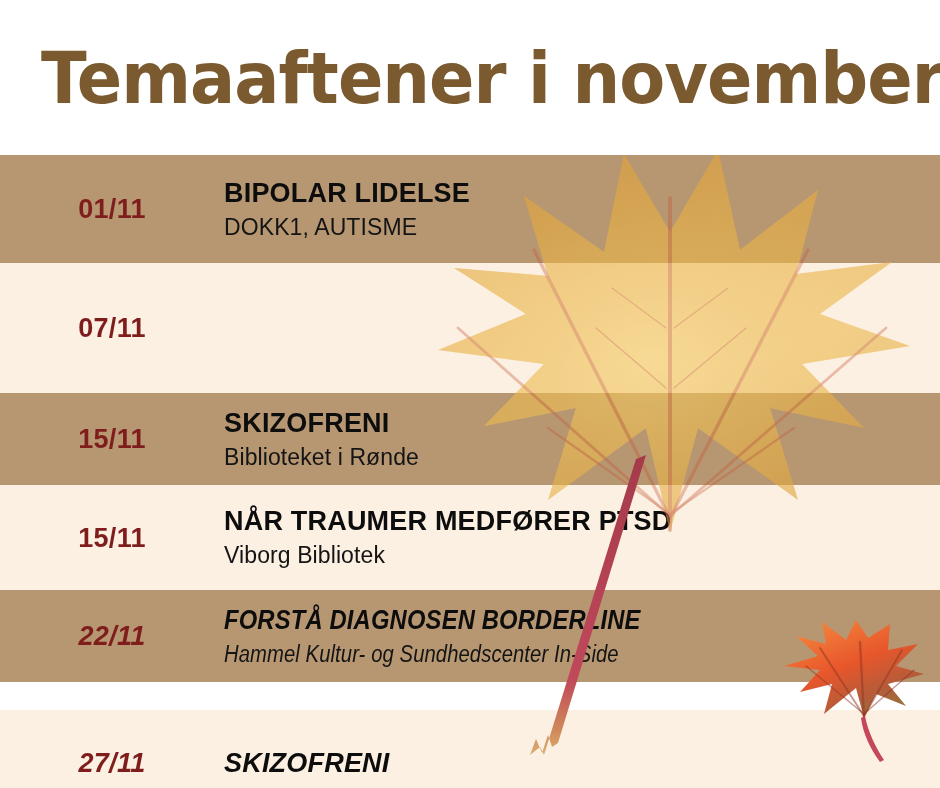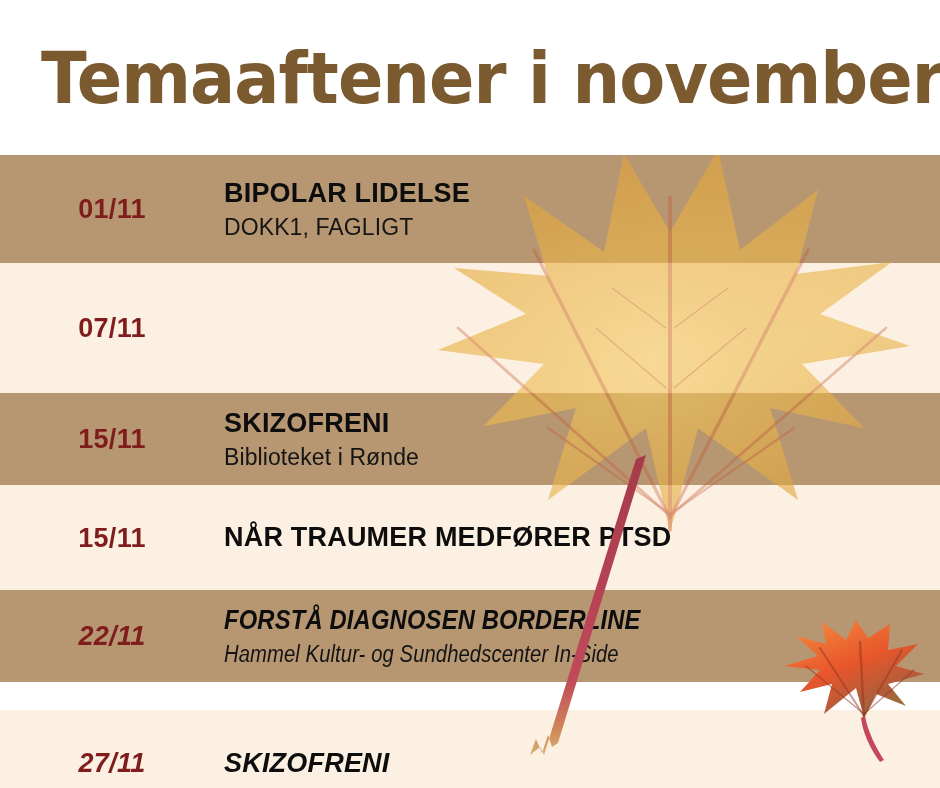--- a/index.html
+++ b/index.html
@@ -227,40 +227,41 @@
   <div class="title-area">
     <h1 class="poster-title">Temaaftener i november</h1>
   </div>
 
   <div class="rows">
 
     <div class="row tan" style="top:0px; height:108px;">
       <div class="row-date">01/11</div>
       <div class="row-body">
         <div class="row-title">BIPOLAR LIDELSE</div>
-        <div class="row-venue">DOKK1, FAGLIGT</div>
+        <div class="row-venue">DOKK1, AUTISME</div>
       </div>
     </div>
 
     <div class="row cream squeeze-94" style="top:108px; height:130px;">
       <div class="row-date">07/11</div>
     </div>
 
     <div class="row tan" style="top:238px; height:92px;">
       <div class="row-date">15/11</div>
       <div class="row-body">
         <div class="row-title">SKIZOFRENI</div>
         <div class="row-venue">Biblioteket i Rønde</div>
       </div>
     </div>
 
     <div class="row cream" style="top:330px; height:105px;">
       <div class="row-date">15/11</div>
       <div class="row-body">
         <div class="row-title">NÅR TRAUMER MEDFØRER PTSD</div>
+        <div class="row-venue">Viborg Bibliotek</div>
       </div>
     </div>
 
     <div class="row tan squeeze-88" style="top:435px; height:92px;font-style:italic;">
       <div class="row-date">22/11</div>
       <div class="row-body">
         <div class="row-title">FORSTÅ DIAGNOSEN BORDERLINE</div>
         <div class="row-venue">Hammel Kultur- og Sundhedscenter In-Side</div>
       </div>
     </div>

